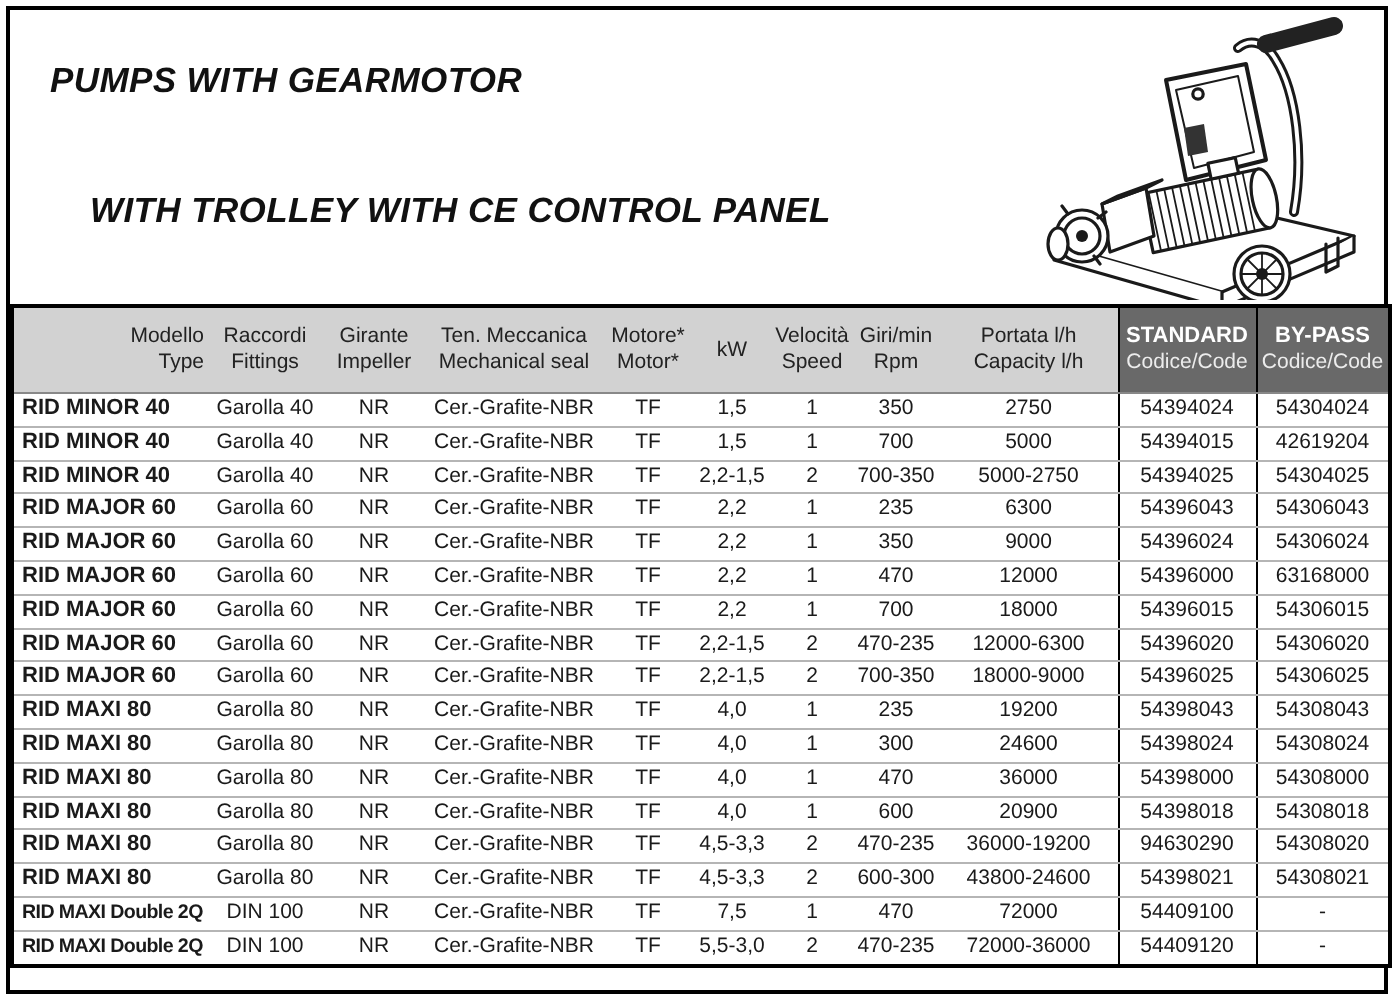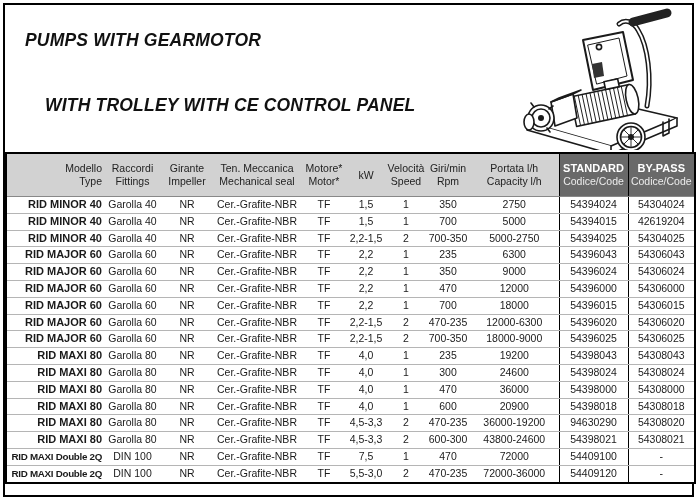--- a/index.html
+++ b/index.html
@@ -40,21 +40,21 @@
   }
   .specs thead th.dark .l1 { font-weight:bold; font-size:11px; }
   .specs thead th.dark .l2 { color:#ececec; }
   .specs tbody td {
     background:#fff; text-align:center; height:15.8px; line-height:15.8px;
     padding:0 1px; border-bottom:1px solid var(--row-divider,#b5b5b5);
     white-space:nowrap; overflow:hidden;
   }
   .specs tbody tr.group-start td { border-top:1.5px solid var(--group-divider,#3a3a3a); }
   .specs tbody tr:last-child td { border-bottom:none; }
-  .specs td.model { text-align:right; padding-left:4px; font-weight:bold; font-size:11px; }
+  .specs td.model { text-align:left; padding-left:4px; font-weight:bold; font-size:11px; }
   .specs td.model.long { font-size:9.8px; letter-spacing:-0.3px; }
   .specs td.col-standard, .specs thead th.col-standard {
     border-left:1.5px solid var(--table-border,#000);
     border-right:1.5px solid var(--table-border,#000);
   }
 </style>
 </head>
 <body>
 
 <div class="page">
@@ -244,21 +244,21 @@
           <td class="model">RID MAJOR 60</td>
           <td>Garolla 60</td>
           <td>NR</td>
           <td>Cer.-Grafite-NBR</td>
           <td>TF</td>
           <td>2,2</td>
           <td>1</td>
           <td>470</td>
           <td>12000</td>
           <td class="col-standard">54396000</td>
-          <td>54306000</td>
+          <td>63168000</td>
         </tr>
         <tr>
           <td class="model">RID MAJOR 60</td>
           <td>Garolla 60</td>
           <td>NR</td>
           <td>Cer.-Grafite-NBR</td>
           <td>TF</td>
           <td>2,2</td>
           <td>1</td>
           <td>700</td>

